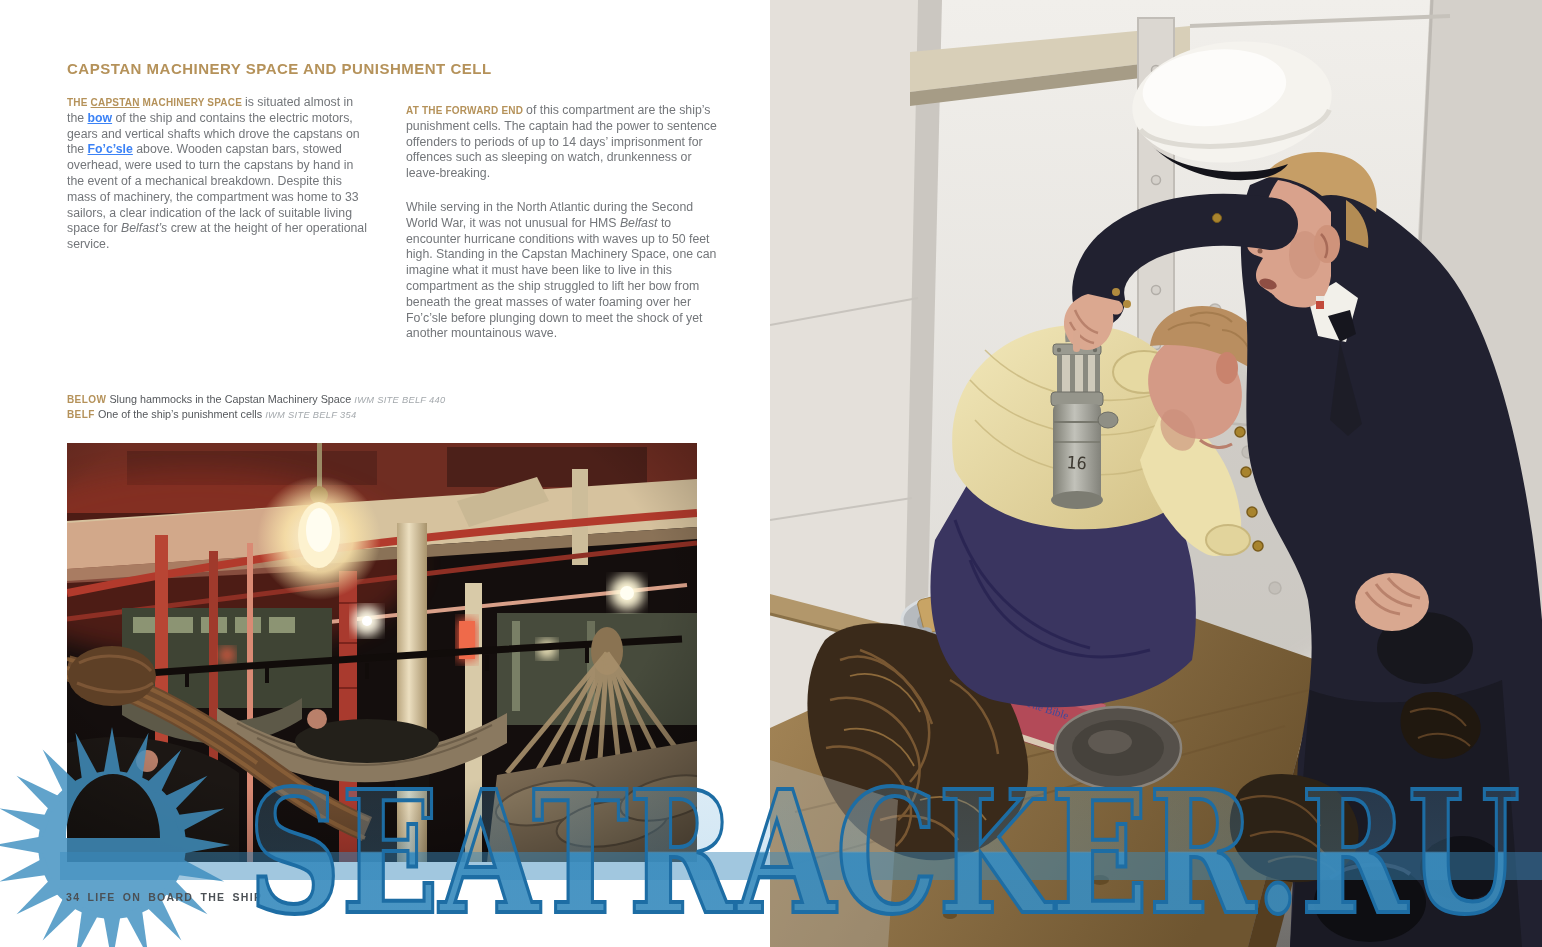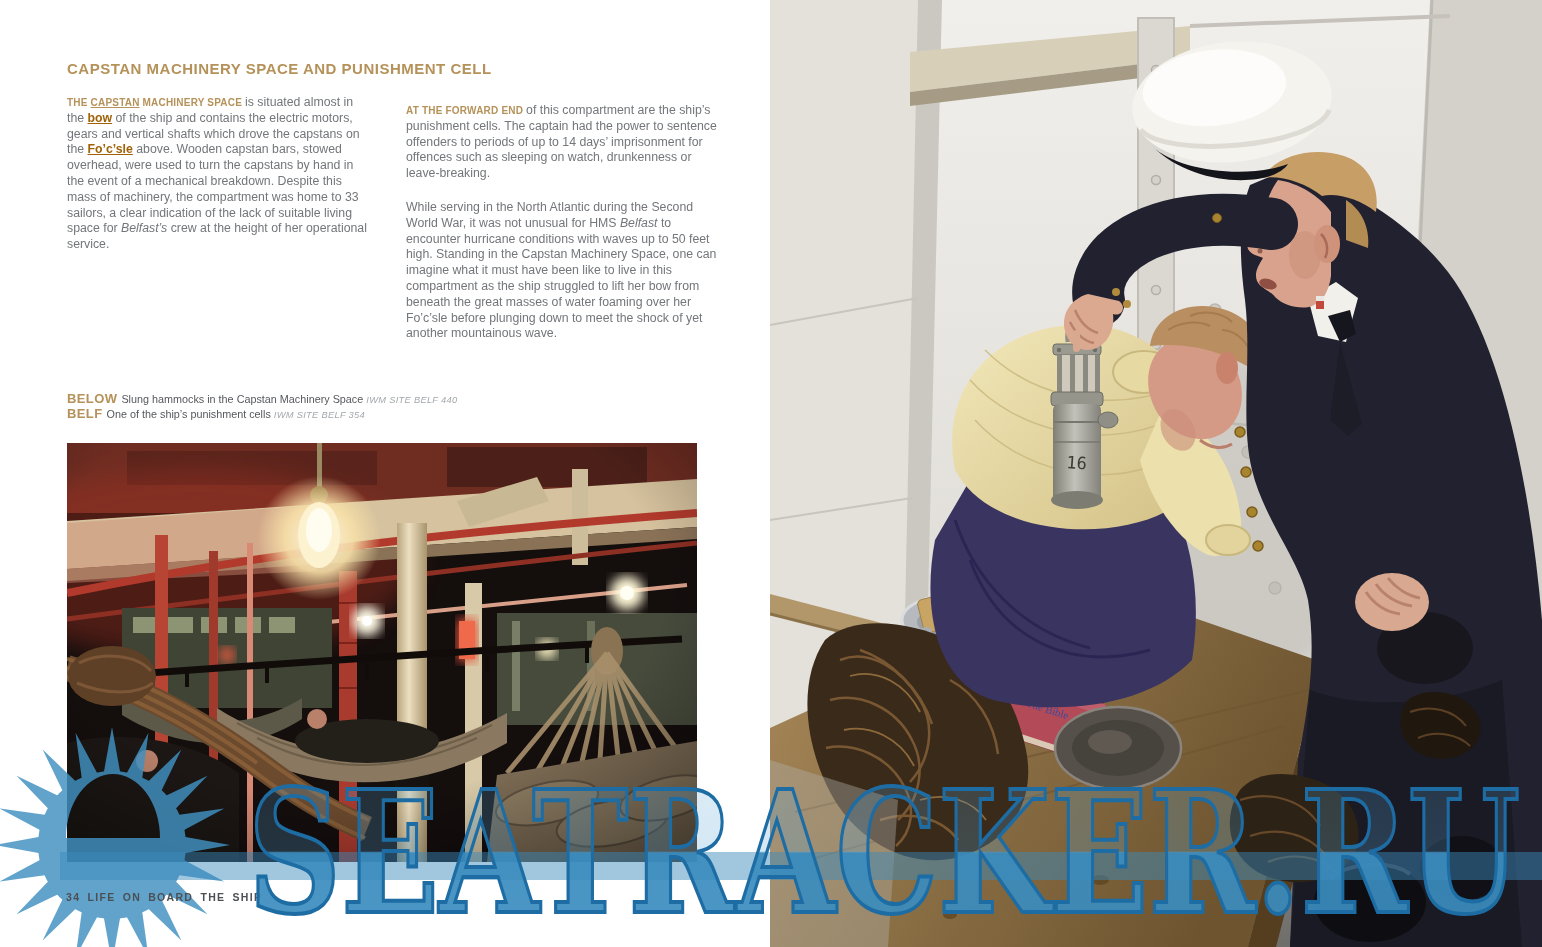--- a/index.html
+++ b/index.html
@@ -7,24 +7,24 @@
           font-family:"Liberation Sans",sans-serif;padding-left:47px;}
   
   .page-title{position:absolute;left:67px;top:60px;margin:0;font-size:15px;font-weight:bold;
               letter-spacing:.5px;color:#b5925a;}
   .col{position:absolute;top:95px;font-size:12.3px;line-height:15.8px;color:#73767a;}
   .col p{margin:0 0 18px 0;}
   .col1{left:67px;width:305px;}
   .col2{left:406px;width:320px;margin-top:8px;}
   .seg-lead{color:#b5925a;font-weight:bold;font-size:10px;letter-spacing:.2px;}
   .seg-u{text-decoration:underline;}
-  .seg-term{color:#a16207;font-weight:bold;text-decoration:underline;margin-top:24px;}
+  .seg-term{color:#3b82f6;font-weight:bold;text-decoration:underline;margin-top:24px;}
   .seg-i{font-style:italic;}
   .caption{position:absolute;left:67px;top:392px;font-size:10.8px;line-height:14px;color:#55585c;}
-  .seg-label{color:#b5925a;font-weight:bold;font-size:13px;letter-spacing:.4px;}
+  .seg-label{color:#b5925a;font-weight:bold;font-size:10px;letter-spacing:.4px;}
   .seg-cap{color:#55585c;}
   .seg-iwm{color:#a3a8ac;font-size:9.3px;letter-spacing:.3px;font-style:italic;}
   .photo-left{position:absolute;left:67px;top:443px;width:630px;height:419px;margin:0;z-index:1;}
   .photo-left svg,.right-page svg,.sun-logo svg,.wm-overlay svg{display:block;width:100%;height:100%;}
   .page-footer{position:absolute;left:66px;top:891px;z-index:3;font-size:10.5px;font-weight:bold;
                letter-spacing:1.3px;word-spacing:3px;color:#4b5055;}
   .sun-logo{position:absolute;left:0;top:725px;width:235px;height:222px;z-index:2;pointer-events:none;}
   
   .right-page{position:absolute;left:770px;top:0;width:772px;height:947px;}
   

